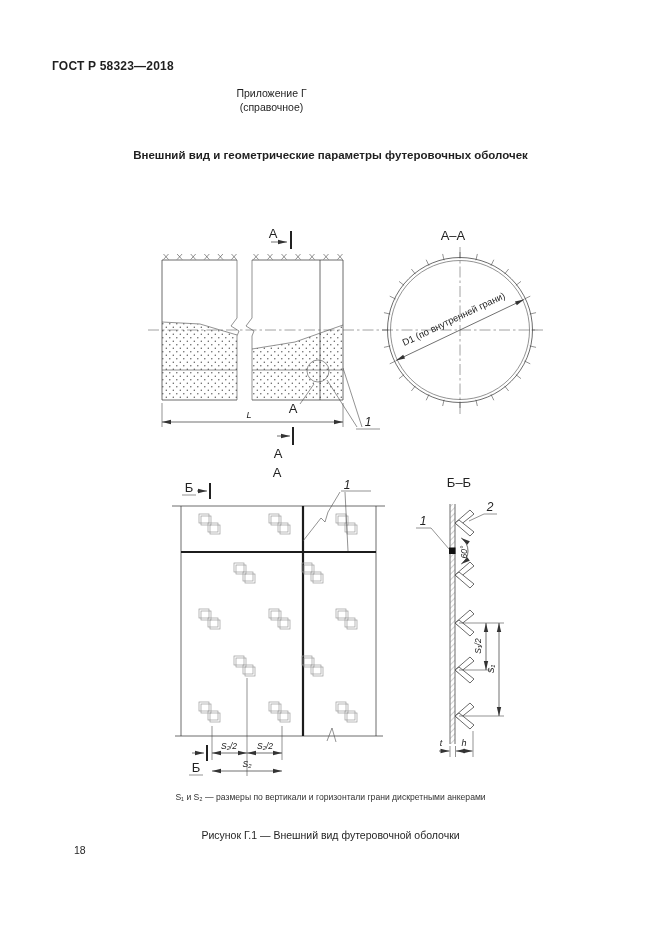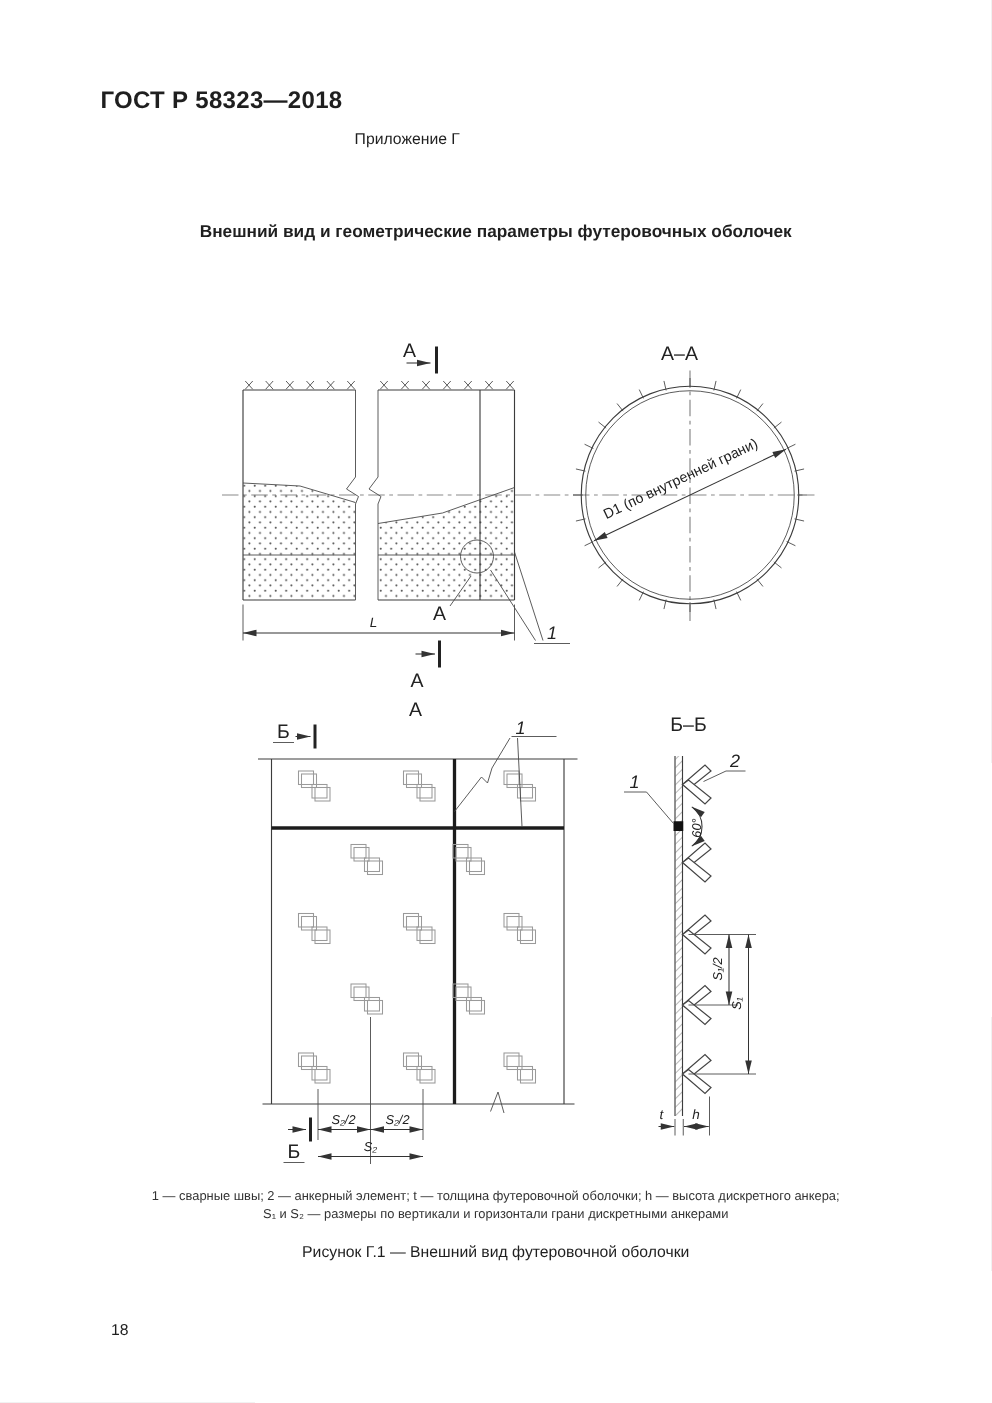--- a/index.html
+++ b/index.html
@@ -1,26 +1,26 @@
 <!DOCTYPE html>
 <html><head>
 <meta charset="utf-8">
 <style>
   html,body{margin:0;padding:0;background:#e8e8e8;}
   .page{position:relative;width:661px;height:935px;background:#ffffff;overflow:hidden;
         font-family:"Liberation Sans","DejaVu Sans",sans-serif;color:#1f1f1f;}
   .abs{position:absolute;}
-  .doc-number{left:67px;top:59px;font-size:16px;font-weight:bold;letter-spacing:.2px;}
+  .doc-number{left:52px;top:59px;font-size:12px;font-weight:bold;letter-spacing:.2px;}
   .appendix-wrap{left:0;top:87px;width:543px;text-align:center;font-size:10.5px;line-height:13.5px;}
   .main-title{left:0;top:148px;width:661px;text-align:center;font-size:11.5px;font-weight:bold;line-height:14.5px;}
   .body-text{left:59px;top:190px;width:543px;font-size:10.4px;line-height:12.3px;
              text-align:justify;text-indent:30px;}
   .legend{left:0;top:792px;width:661px;text-align:center;font-size:8.6px;line-height:11.5px;color:#333;}
   .caption{left:0;top:829px;width:661px;text-align:center;font-size:10.5px;}
-  .page-num{left:74px;top:881px;font-size:10.5px;}
+  .page-num{left:74px;top:844px;font-size:10.5px;}
   svg{position:absolute;left:0;top:0;}
   
   .ln{stroke:#3c3c3c;stroke-width:.75;fill:none;}
   .ln6{stroke:#4a4a4a;stroke-width:.6;fill:none;}
   .thick{stroke:#1c1c1c;stroke-width:2.2;fill:none;}
   .tick2{stroke:#222;stroke-width:2;fill:none;}
   .cl{stroke:#8a8a8a;stroke-width:.8;stroke-dasharray:11 3 2.5 3;fill:none;}
   .dim{stroke:#333;stroke-width:.7;fill:none;}
   .gl{fill:none;stroke:#9a9a9a;stroke-width:.7;}
   .prong{fill:#ffffff;stroke:#444;stroke-width:.8;}
@@ -33,20 +33,21 @@
 </style>
 </head>
 <body>
 
 <div class="page">
 
   <div class="abs doc-number">ГОСТ Р 58323—2018</div>
 
   <div class="abs appendix-wrap">
     <div>Приложение Г</div>
+    <div>(справочное)</div>
   </div>
 
   <div class="abs main-title">
     <div>Внешний вид и геометрические параметры футеровочных оболочек</div>
   </div>
 
 
   <svg id="fig" width="661" height="935" viewBox="0 0 661 935">
     <defs>
       <marker id="arw" markerUnits="userSpaceOnUse" markerWidth="10" markerHeight="6" viewBox="0 0 10 6" refX="9.5" refY="3" orient="auto-start-reverse">
@@ -270,20 +271,19 @@
 
       <path class="ln6" d="M450,746 V757 M455.5,746 V757 M473,731 V757"></path>
       <path class="dim" d="M439,751 L449.5,751" marker-end="url(#arw)"></path>
       <path class="dim" d="M456,751 L472.5,751" marker-start="url(#arw)" marker-end="url(#arw)"></path>
       <text x="441" y="746" text-anchor="middle" class="t9i">t</text>
       <text x="464" y="746" text-anchor="middle" class="t9i">h</text>
     </g>
   </svg>
 
   <div class="abs legend">
-    <div>1 — сварные швы; 2 — анкерный элемент; t — толщина футеровочной оболочки; h — высота дискретного анкера;</div>
     <div>S₁ и S₂ — размеры по вертикали и горизонтали грани дискретными анкерами</div>
   </div>
 
   <div class="abs caption">Рисунок Г.1 — Внешний вид футеровочной оболочки</div>
 
   <div class="abs page-num">18</div>
 </div>
 
 </body></html>

